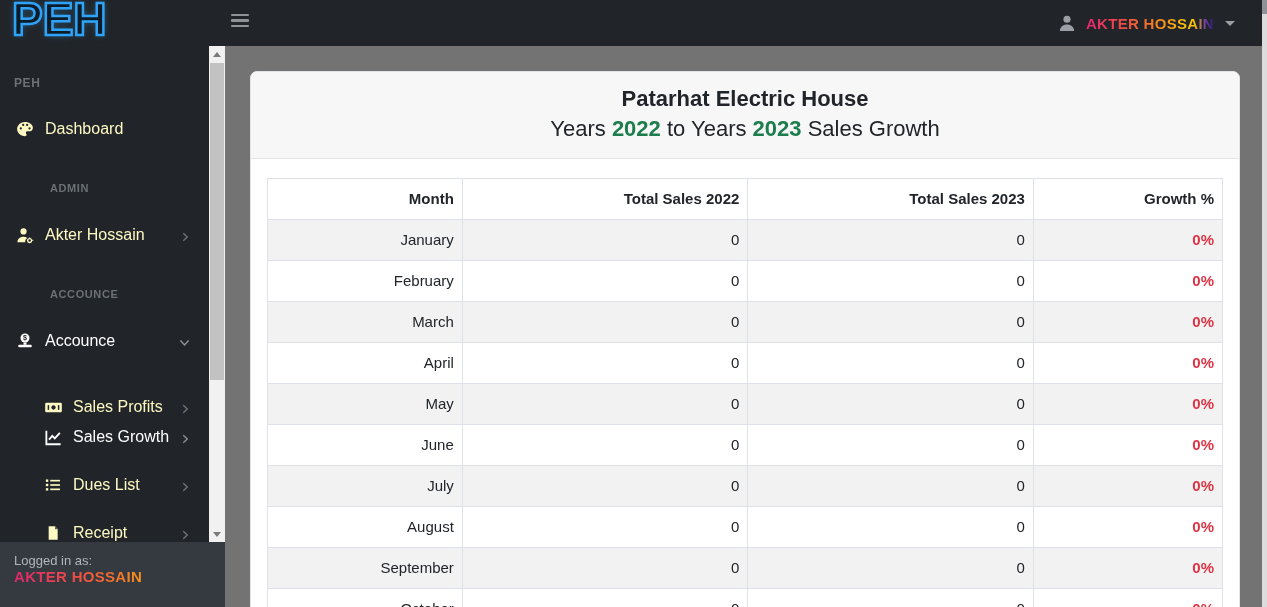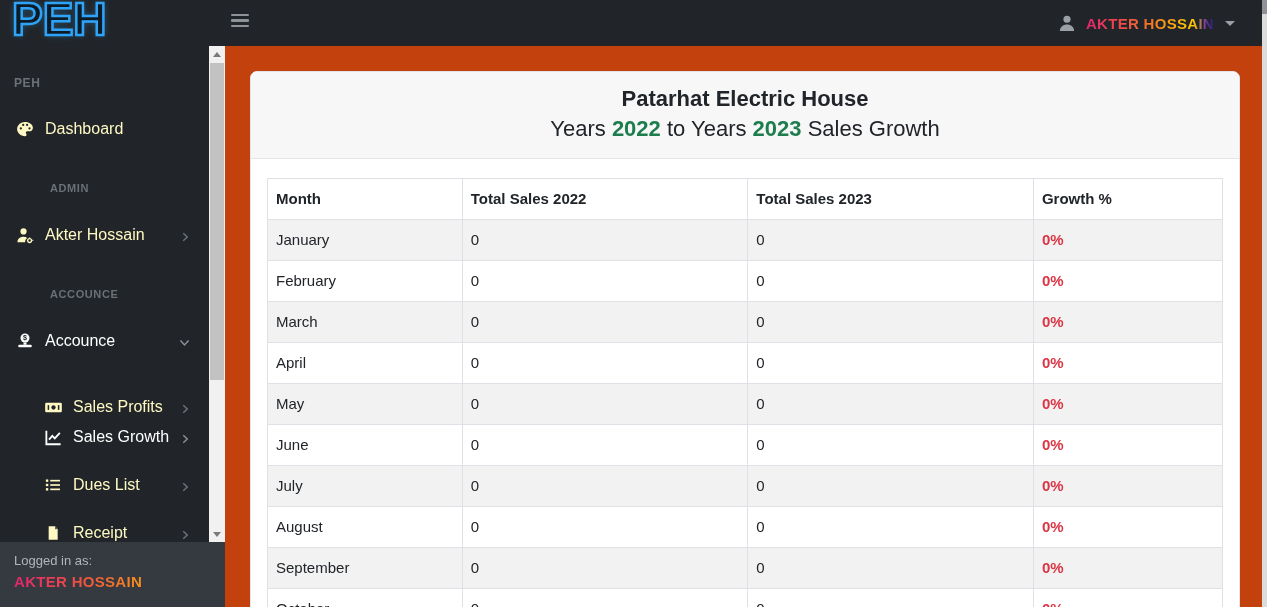--- a/index.html
+++ b/index.html
@@ -74,46 +74,46 @@
   .sb-up { top:0; } .sb-down { bottom:0; }
   .tri-up { width:0;height:0;border-left:4px solid transparent;border-right:4px solid transparent;border-bottom:5px solid #7a7a7a; }
   .tri-dn { width:0;height:0;border-left:4px solid transparent;border-right:4px solid transparent;border-top:5px solid #7a7a7a; }
   .sb-thumb { position:absolute; left:1px; top:17px; width:14px; height:317px; background:#c2c2c2; cursor:grab; }
 
   
   .side-footer {
     position:absolute; left:0; top:542px; width:225px; height:65px;
     background:#343a40; z-index:15; padding:11px 0 0 14px;
   }
-  .side-footer .lf1 { font-size:13px; color:#b0b6bc; margin-bottom:5px; }
+  .side-footer .lf1 { font-size:13px; color:#b0b6bc; }
   .side-footer .lf2 { font-size:15px; letter-spacing:.3px; }
 
   
   .main {
     position:absolute; left:225px; top:46px; width:1042px; height:561px;
-    background:#c2410c; overflow:hidden;
+    background:#737373; overflow:hidden;
   }
   .card {
     margin:25px 0 0 25px; width:990px;
     border:1px solid #e2e5e8; border-radius:7px;
     background:#fff;
   }
   .card-header {
     background:#f7f7f8; border-bottom:1px solid #e2e5e8;
     border-radius:7px 7px 0 0; text-align:center;
     padding:12px 10px 15px 10px;
   }
   .card-title { font-size:22px; font-weight:bold; color:#212529; line-height:30px; }
   .card-subtitle { font-size:22px; color:#212529; line-height:29px; }
   .card-subtitle .year { color:#1d7d4d; font-weight:bold; }
   .card-body { padding:19px 16px; }
 
   table.sales { width:100%; border-collapse:collapse; }
   .sales th, .sales td {
-    border:1px solid #dee2e6; text-align:left;
+    border:1px solid #dee2e6; text-align:right;
     font-size:15px; color:#212529; padding:9px 8px; line-height:22px;
   }
   .sales th { font-weight:bold; }
   .sales tbody tr:nth-child(odd) { background:#f2f2f2; }
   .sales td.growth { color:#dc3545; font-weight:bold; }
   .col-month { width:20.4%; } .col-s22 { width:29.9%;margin-top:9px; }
   .col-s23 { width:29.9%; } .col-gr { width:19.8%; }
 
   
   .right-strip { position:absolute; right:0; top:0; width:5px; height:607px; background:#dcdcdc; z-index:40; }

